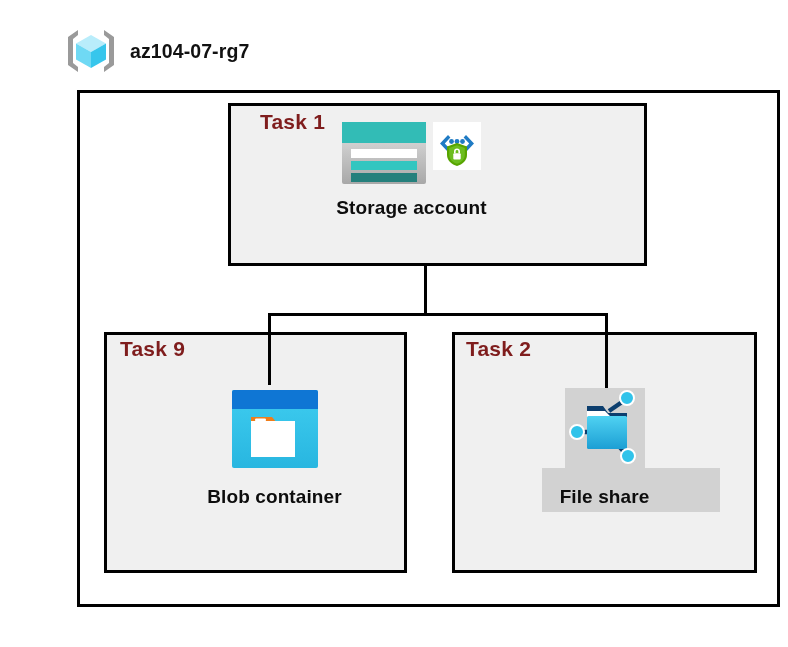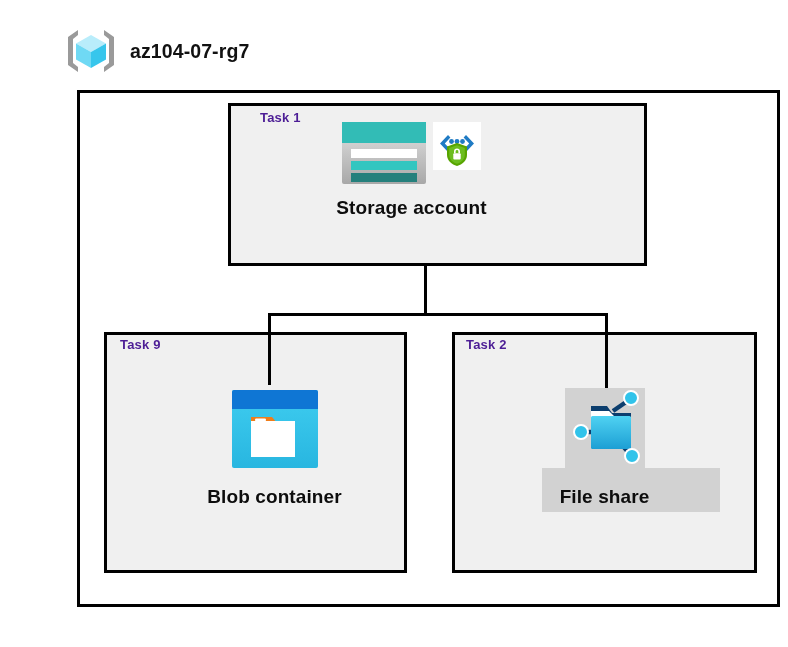--- a/index.html
+++ b/index.html
@@ -31,22 +31,22 @@
   
   .task-box{
     position:absolute;background:#f0f0f0;
     border:3px solid #000000;box-sizing:border-box;
   }
   #task1-box{left:196px;top:103px;width:419px;height:163px;}
   #task2-box{left:72px;top:332px;width:303px;height:241px;}
   #task3-box{left:420px;top:332px;width:305px;height:241px;}
 
   .task-label{
-    position:absolute;font-size:13px;font-weight:bold;
-    color:#4c1d95;white-space:nowrap;letter-spacing:0.2px;
+    position:absolute;font-size:21px;font-weight:bold;
+    color:#7f1d1d;white-space:nowrap;letter-spacing:0.2px;
   }
   #task1-label{left:228px;top:110px;}
   #task2-label{left:88px;top:337px;}
   #task3-label{left:434px;top:337px;}
 
   
   .conn{position:absolute;background:#000000;}
   #conn-stem{left:392px;top:266px;width:3px;height:50px;}
   #conn-bar{left:236px;top:313px;width:340px;height:3px;}
   #conn-left{left:236px;top:313px;width:3px;height:72px;}
@@ -71,21 +71,21 @@
   
   #node-fileshare{left:420px;top:388px;width:305px;}
   .fs-icon-bg{
     position:absolute;left:533px;top:388px;width:80px;height:82px;
     background:#d2d2d2;
   }
   .fs-label-bg{
     position:absolute;left:510px;top:468px;width:178px;height:44px;
     background:#d2d2d2;
   }
-  #node-fileshare .fs-inner{position:relative;display:flex;flex-direction:column;align-items:flex-end;}
+  #node-fileshare .fs-inner{position:relative;display:flex;flex-direction:column;align-items:center;}
   #node-fileshare .node-caption{margin-top:14px;}
   .z-top{position:relative;z-index:3;}
 </style>
 </head>
 <body>
 
 <div id="canvas">
 
   <div class="rg-header">
     <div class="rg-icon">

